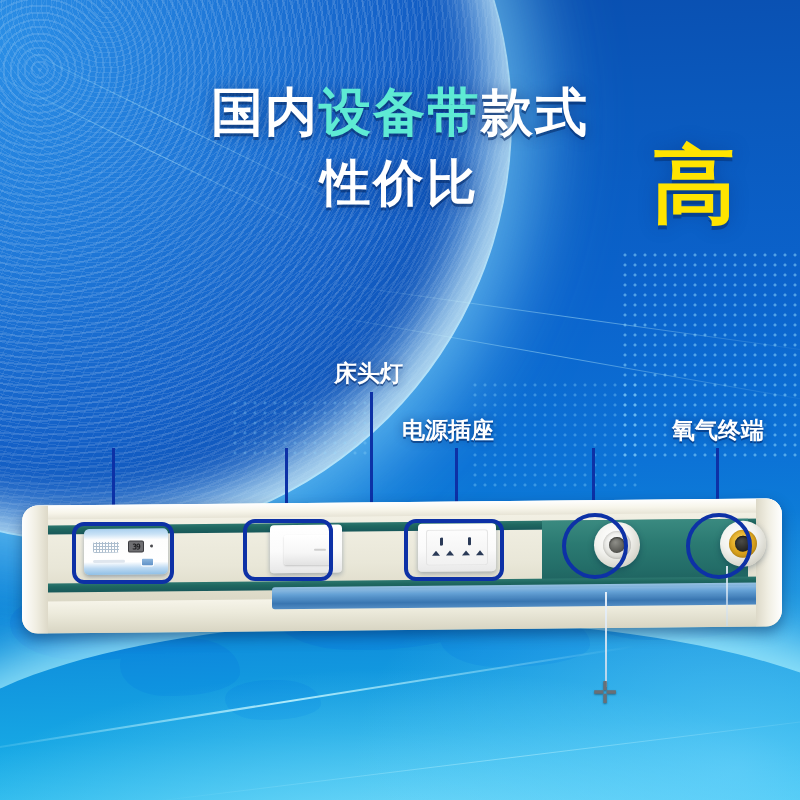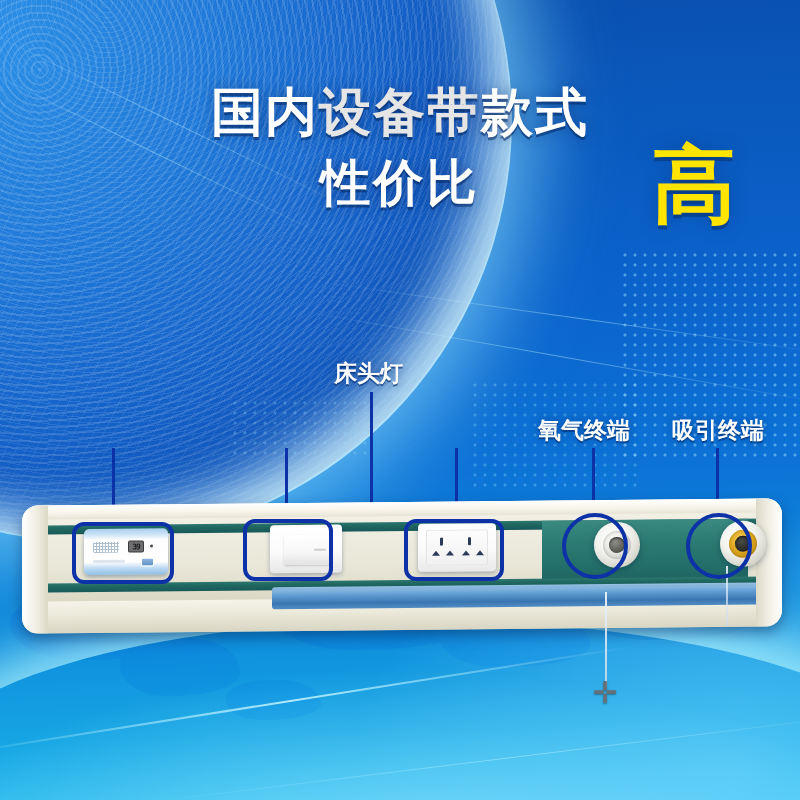--- a/index.html
+++ b/index.html
@@ -76,21 +76,21 @@
   .headline{
     position:absolute; left:0; right:0; top:86px; text-align:center;
     pointer-events:none;
   }
   .hl1{
     font-size:52px; font-weight:700; letter-spacing:2px; line-height:1;
     color:#ffffff;
     text-shadow:0 3px 0 rgba(4,40,98,.55), 0 0 14px rgba(10,40,110,.5);
     display:inline-block;
   }
-  .hl1 .accent{ color:#e5e5e5; }
+  .hl1 .accent{ color:#5eead4; }
   .hl2-wrap{ position:absolute; left:0; right:0; top:72px; text-align:center; }
   .hl2{
     font-size:50px; font-weight:700; letter-spacing:3px; line-height:1;
     color:#ffffff; display:inline-block;
     text-shadow:0 3px 0 rgba(4,40,98,.55), 0 0 14px rgba(10,40,110,.5);
   }
   .big-gao{
     position:absolute; left:652px; top:143px;
     font-size:84px; font-weight:700; line-height:1;
     color:#ffe400;
@@ -298,22 +298,22 @@
   <div class="headline">
     <div class="hl1"><span>国内</span><span class="accent">设备带</span><span>款式</span></div>
 
     <div class="hl2-wrap">
       <div class="hl2">性价比</div>
     </div>
   </div>
   <div class="big-gao">高</div>
 
   <div class="callout-label" style="left:334px; top:358px;">床头灯</div>
-  <div class="callout-label" style="left:538px; top:415px;">氧气终端</div>
-  <div class="callout-label" style="left:672px; top:415px;">吸引终端</div>
+  <div class="callout-label" style="left:402px; top:415px;">电源插座</div>
+  <div class="callout-label" style="left:672px; top:415px;">氧气终端</div>
 
   <div class="leader" style="left:112px; top:448px; height:82px;"></div>
   <div class="leader" style="left:285px; top:448px; height:78px;"></div>
   <div class="leader" style="left:370px; top:392px; height:215px;"></div>
   <div class="leader" style="left:455px; top:448px; height:78px;"></div>
   <div class="leader" style="left:592px; top:448px; height:78px;"></div>
   <div class="leader" style="left:716px; top:448px; height:78px;"></div>
 
   <div class="panel">
     <div class="panel-body">

